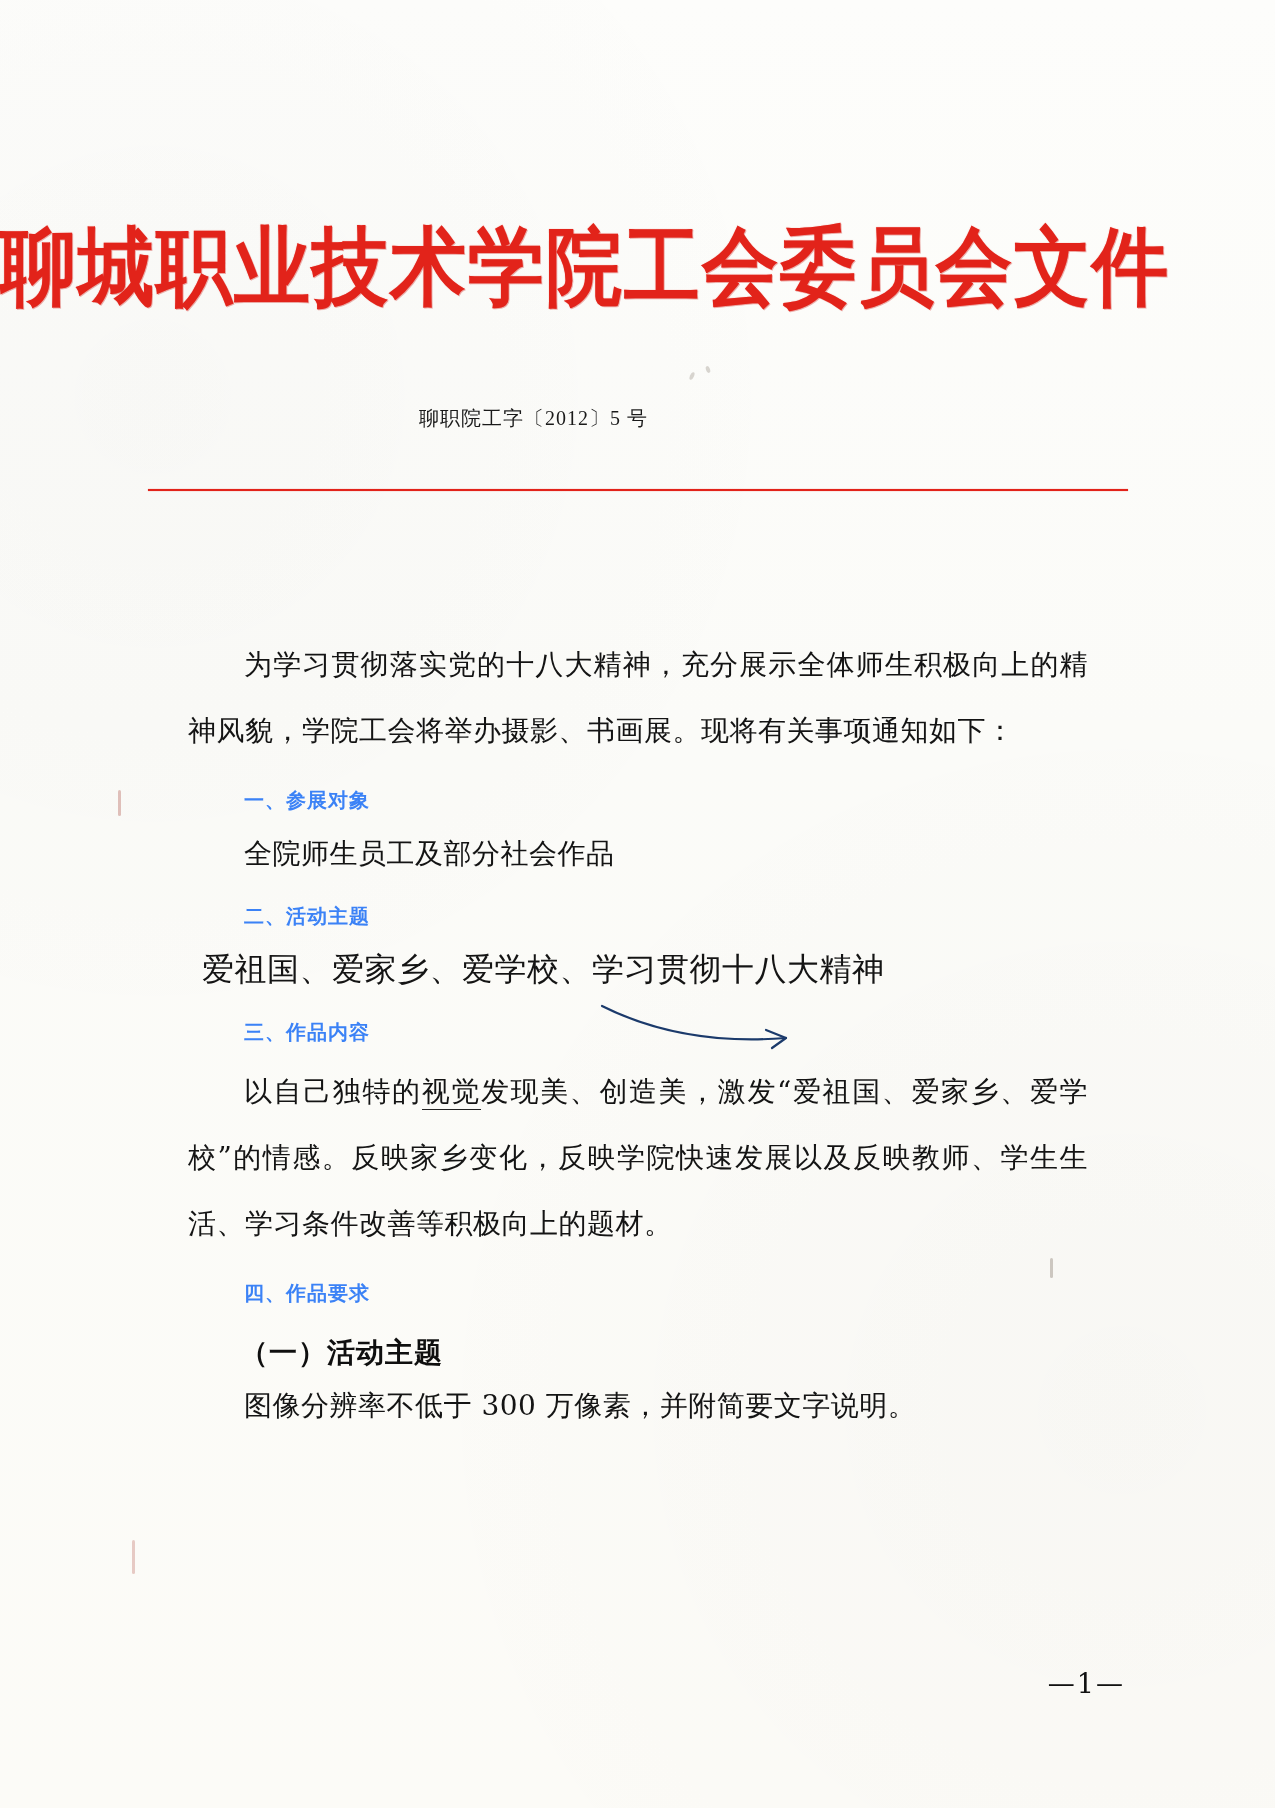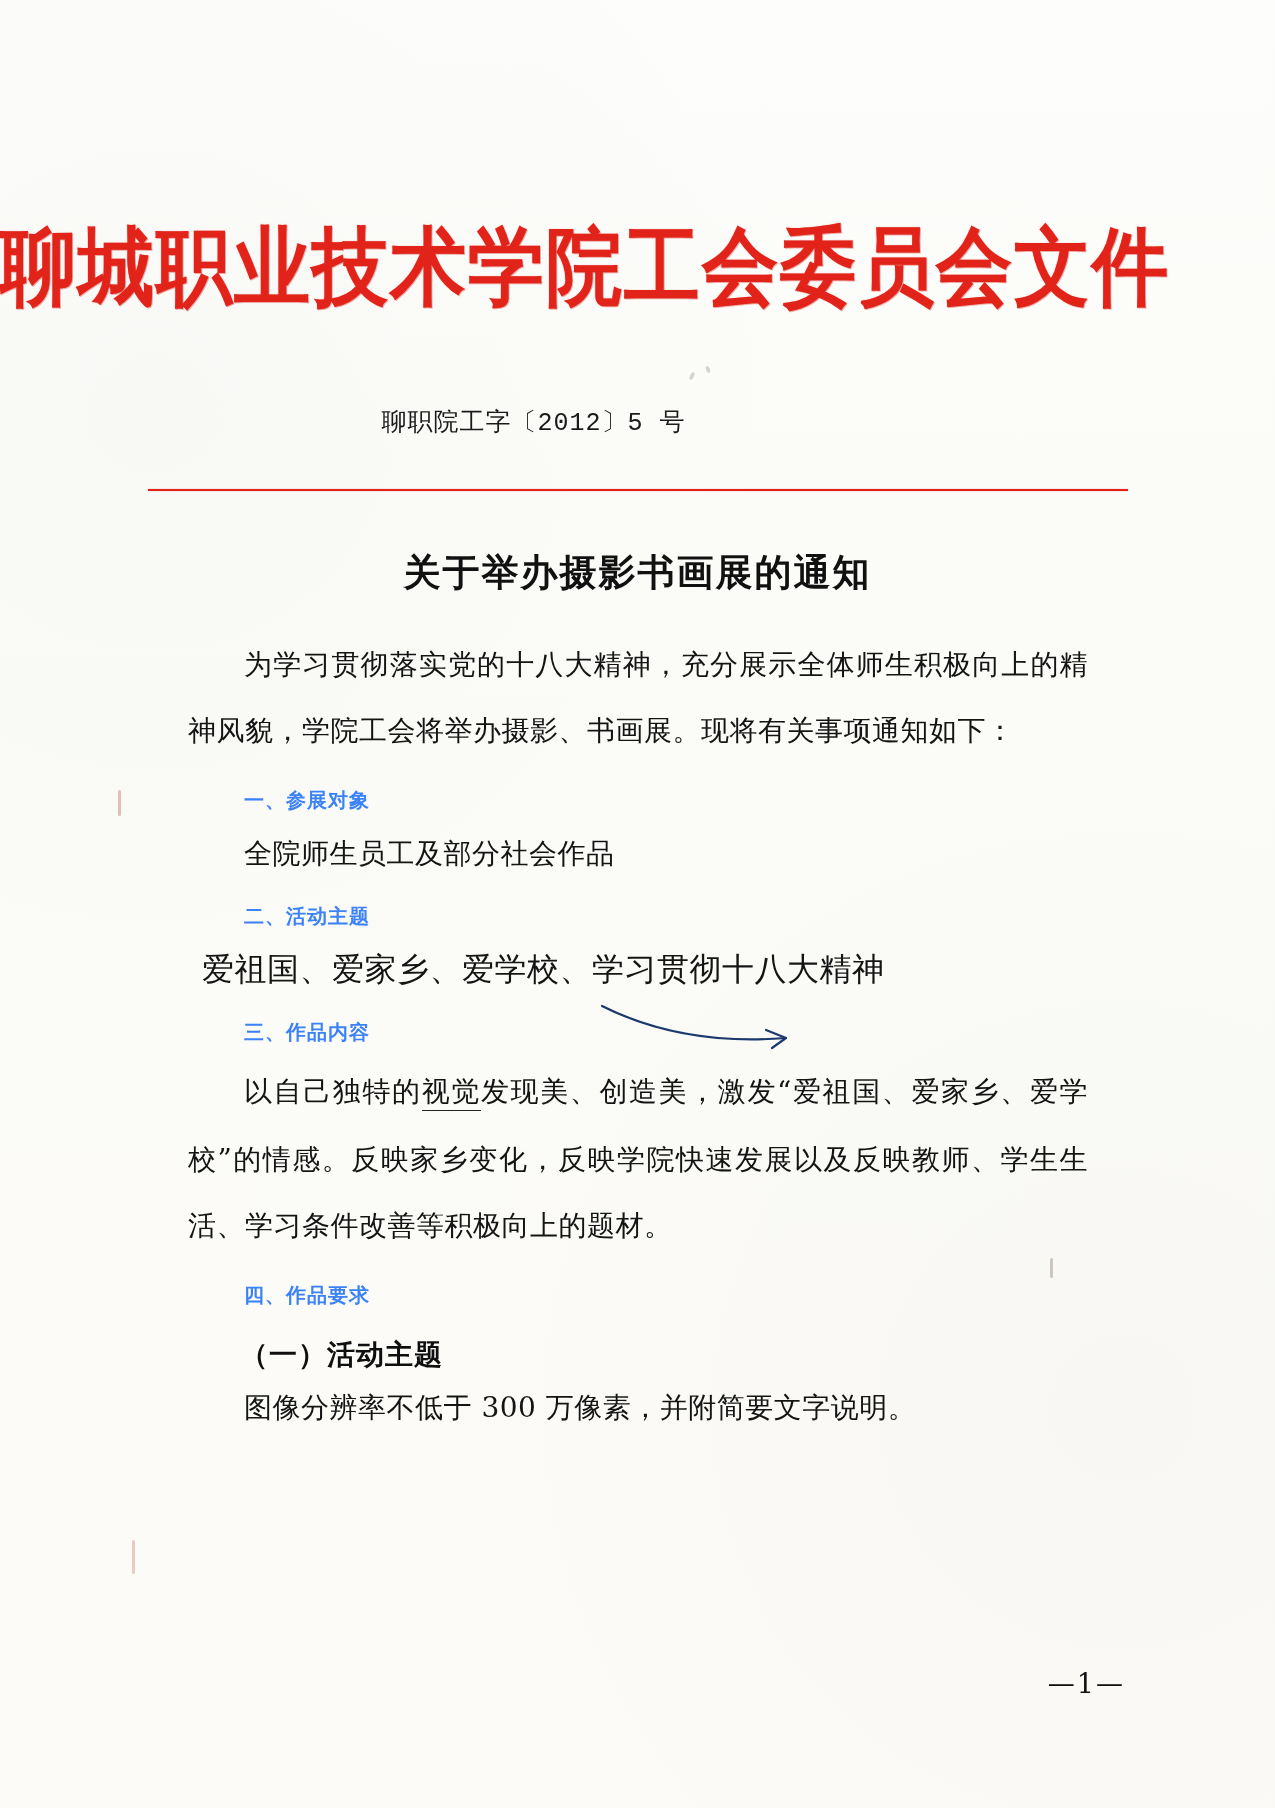--- a/index.html
+++ b/index.html
@@ -63,24 +63,24 @@
     white-space: nowrap;
   }
 
   
   .doc-number {
     position: absolute;
     left: 0;
     top: 405px;
     width: 1067px;
     text-align: center;
-    font-size: 25px;
+    font-size: 20px;
     letter-spacing: 1px;
     color: #1a1a1a;
-    font-family: Liberation Mono, monospace;
+    font-family: Liberation Serif, serif;
   }
 
   
   .red-rule {
     position: absolute;
     left: 148px;
     top: 489px;
     width: 980px;
     height: 2px;
     background: #e2231a;
@@ -149,21 +149,20 @@
     font-size: 28px;
     line-height: 53px;
     font-weight: 700;
     letter-spacing: 1px;
     text-indent: 52px;
     color: #0f0f0f;
   }
   .underline-seg {
     border-bottom: 1.5px solid #222;
     padding-bottom: 1px;
-    font-family: Liberation Mono, monospace;
   }
 
   
   .ink-arrow {
     position: absolute;
     left: 600px;
     top: 1000px;
     width: 220px;
     height: 60px;
     pointer-events: none;
@@ -199,21 +198,20 @@
 <div class="content">
 
   <div class="masthead">
     <div class="title">聊城职业技术学院工会委员会文件</div>
   </div>
 
   <div class="doc-number">聊职院工字〔2012〕5 号</div>
 
   <div class="red-rule"></div>
 
-  <div class="doc-title">关于举办摄影书画展的通知</div>
 
   <div class="body-block">
 
     <p class="para indent">为学习贯彻落实党的十八大精神，充分展示全体师生积极向上的精神风貌，学院工会将举办摄影、书画展。现将有关事项通知如下：</p>
 
     <p class="heading">一、参展对象</p>
     <p class="sub-item">全院师生员工及部分社会作品</p>
 
     <p class="heading">二、活动主题</p>
     <p class="theme-line">爱祖国、爱家乡、爱学校、学习贯彻十八大精神</p>

